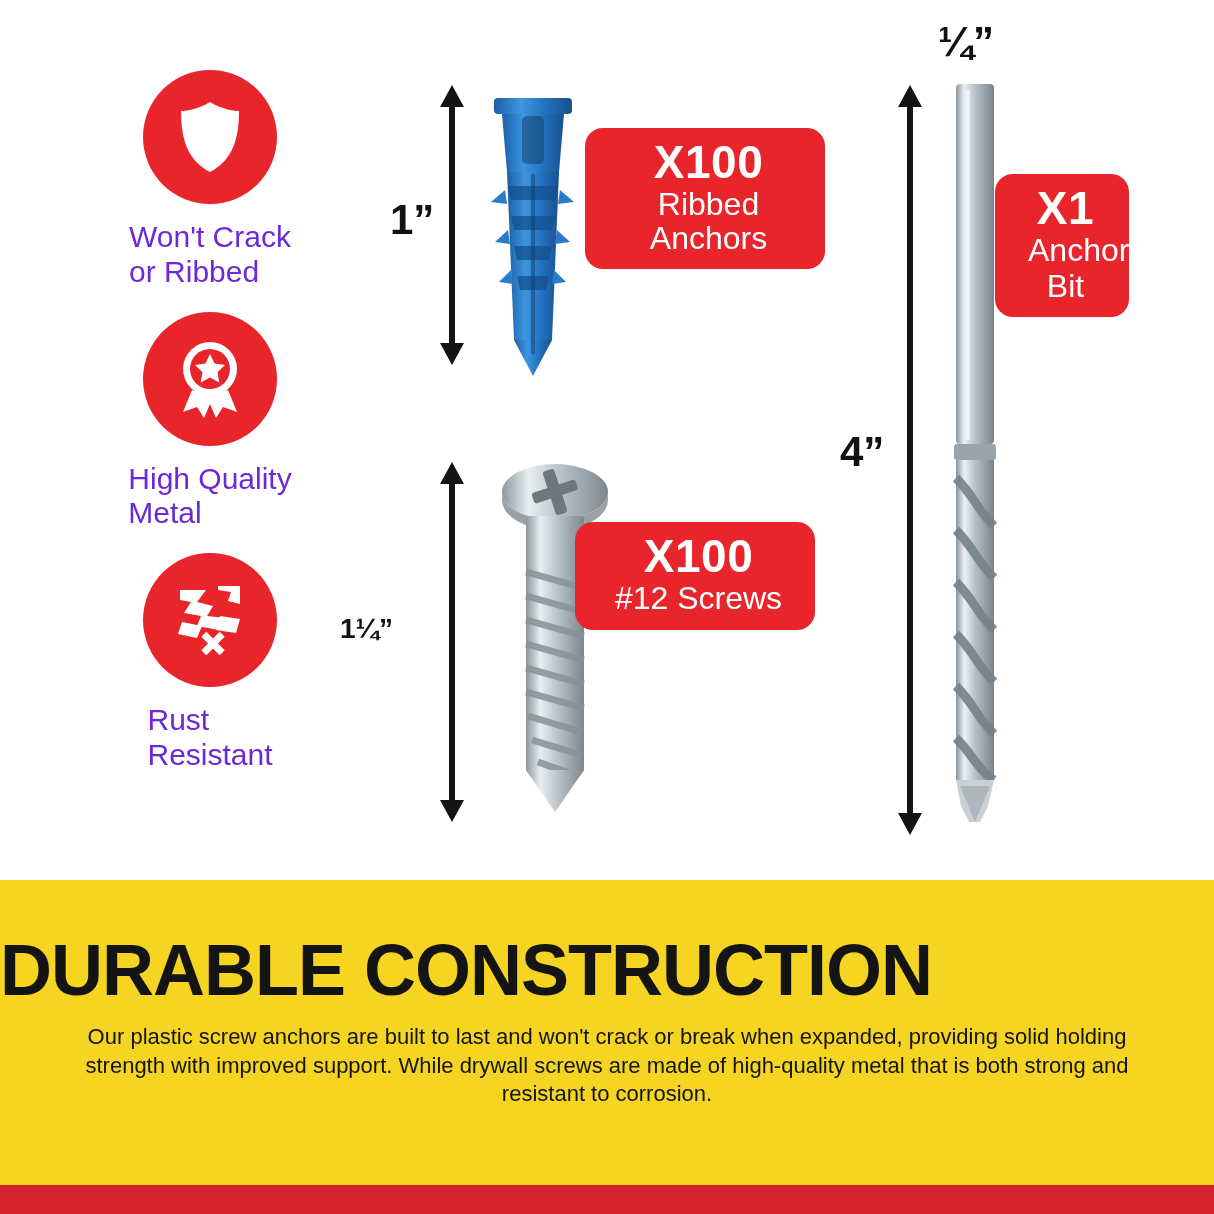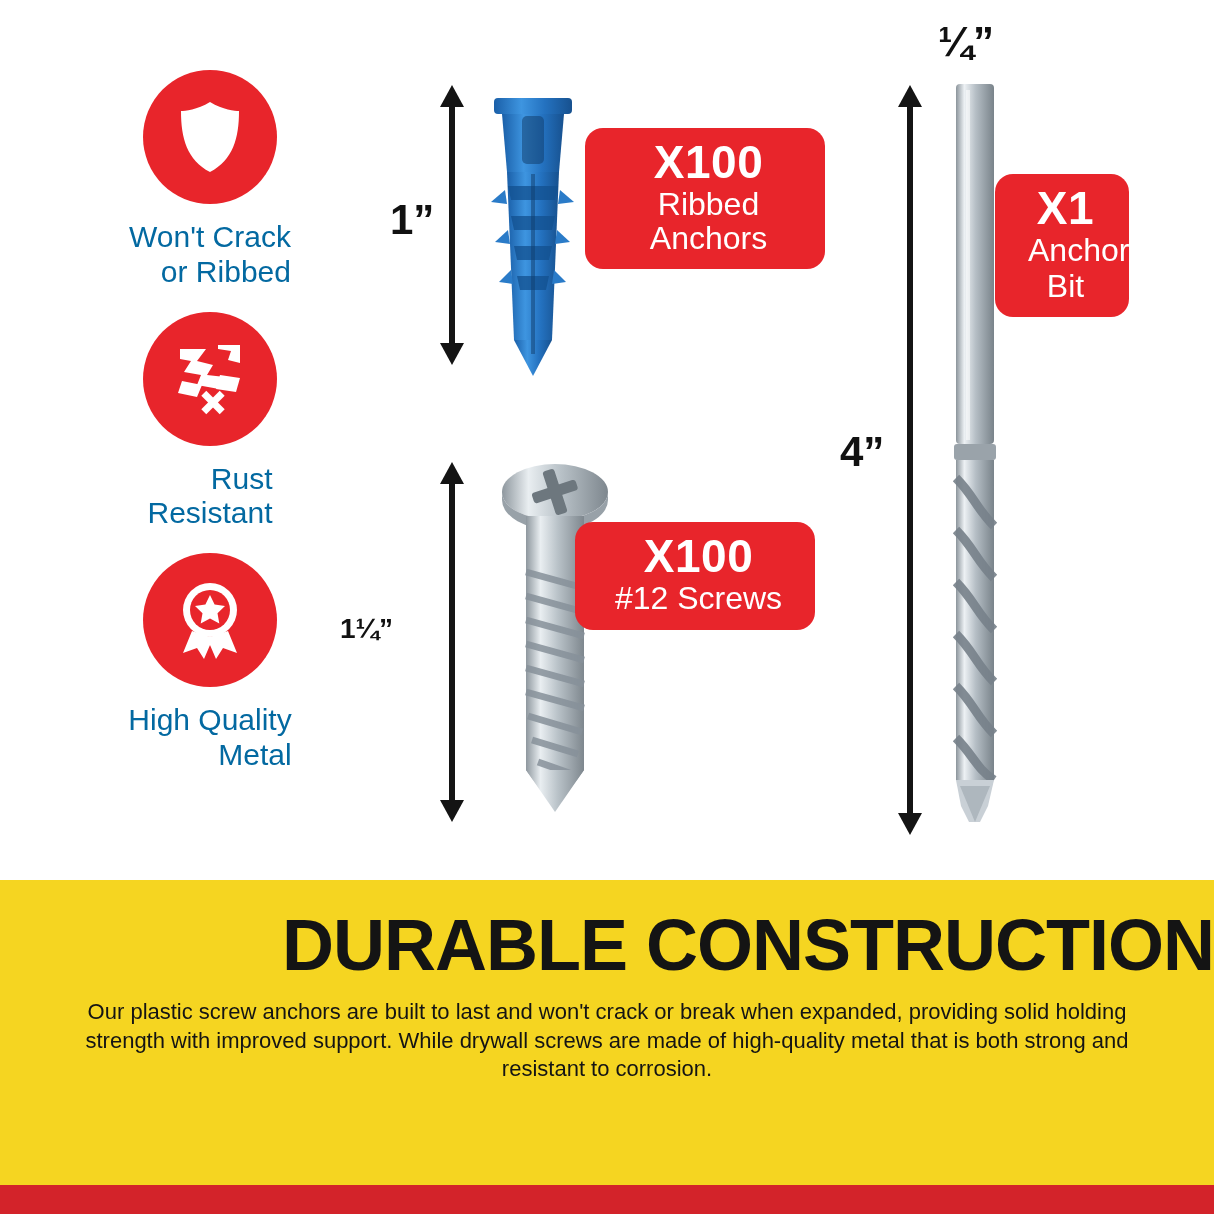--- a/index.html
+++ b/index.html
@@ -12,21 +12,21 @@
   #root { position: relative; width: 1214px; height: 1214px; background:#fff; }
 
   
   .features { position:absolute; left:60px; top:70px; width:300px; }
   .feature { display:flex; flex-direction:column; align-items:center; margin-bottom:22px; }
   .badge-circle {
     width:134px; height:134px; border-radius:50%;
     background:#e8252b; display:flex; align-items:center; justify-content:center;
   }
   .feature-label {
-    margin-top:16px; text-align:right; color:#0369a1;
+    margin-top:16px; text-align:left; color:#6d28d9;
     font-size:30px; line-height:1.16; font-weight:400;
     font-family: "Liberation Sans", sans-serif;
   }
   .dim-label {
     position:absolute; font-weight:bold; color:#111;
     font-family:"Liberation Sans", sans-serif;
     white-space:nowrap;
   }
 
   
@@ -38,23 +38,23 @@
   }
   .tag .big { display:block; font-size:46px; font-weight:bold; letter-spacing:0.5px; }
   .tag .small { display:block; font-size:32px; font-weight:normal; margin-top:2px; }
 
   
   .yellow-panel {
     position:absolute; left:0; top:880px; width:1214px; height:305px;
     background:#f5d521;
   }
   .yellow-title {
-    text-align:right; color:#141414;
+    text-align:left; color:#141414;
     font-size:72px; font-weight:bold; letter-spacing:-1px;
-    margin-top:24px; font-family:"Liberation Sans", sans-serif;
+    margin-top:49px; font-family:"Liberation Sans", sans-serif;
     font-stretch:condensed;
   }
   .yellow-body {
     text-align:center; color:#141414; font-size:22px;
     line-height:1.30; margin-top:12px; padding:0 54px;
   }
   .red-strip { position:absolute; left:0; top:1185px; width:1214px; height:29px; background:#d3232a; }
   .white-strip { position:absolute; left:0; top:868px; width:1214px; height:12px; background:#fff; }
 </style>
 </head>
@@ -66,20 +66,36 @@
 
     <div class="feature">
       <div class="badge-circle">
         <svg width="70" height="78" viewBox="0 0 70 78">
           <path d="M35 4 C22 12, 10 13, 6 13 C6 40, 12 62, 35 74 C58 62, 64 40, 64 13 C60 13, 48 12, 35 4 Z" fill="#ffffff"></path>
         </svg>
       </div>
       <div class="feature-label">
         <span>Won't Crack</span><br>
         <span>or Ribbed</span>
+      </div>
+    </div>
+
+    <div class="feature">
+      <div class="badge-circle">
+        <svg width="86" height="86" viewBox="0 0 86 86">
+          <circle cx="43" cy="33" r="27" fill="#ffffff"></circle>
+          <circle cx="43" cy="33" r="20" fill="#e8252b"></circle>
+          <path d="M43 18 l4.6 9.4 10.4 1.5 -7.5 7.3 1.8 10.3 -9.3 -4.9 -9.3 4.9 1.8 -10.3 -7.5 -7.3 10.4 -1.5 Z" fill="#ffffff"></path>
+          <path d="M25 54 l-9 22 14 -5 7 11 9 -21 Z" fill="#ffffff"></path>
+          <path d="M61 54 l9 22 -14 -5 -7 11 -9 -21 Z" fill="#ffffff"></path>
+        </svg>
+      </div>
+      <div class="feature-label">
+        <span>High Quality</span><br>
+        <span>Metal</span>
       </div>
     </div>
 
     <div class="feature">
       <div class="badge-circle">
         <svg width="88" height="88" viewBox="0 0 88 88">
           <path d="M14 14 h26 l-9 12 16 4 -6 10 18 2 -6 12 -22 -4 4 -10 -17 -3 7 -11 -11 -2 Z" fill="#ffffff"></path>
           <path d="M52 10 h22 v18 l-12 -3 3 -9 -13 -2 Z" fill="#ffffff"></path>
           <path d="M16 46 l20 4 -5 12 -19 -4 Z" fill="#ffffff"></path>
           <path d="M54 40 l20 3 -4 14 -20 -3 Z" fill="#ffffff"></path>
@@ -87,36 +103,20 @@
             <rect x="34" y="64" width="26" height="7" transform="rotate(45 47 67.5)"></rect>
             <rect x="34" y="64" width="26" height="7" transform="rotate(-45 47 67.5)"></rect>
           </g>
         </svg>
       </div>
       <div class="feature-label">
         <span>Rust</span><br>
         <span>Resistant</span>
       </div>
     </div>
-
-    <div class="feature">
-      <div class="badge-circle">
-        <svg width="86" height="86" viewBox="0 0 86 86">
-          <circle cx="43" cy="33" r="27" fill="#ffffff"></circle>
-          <circle cx="43" cy="33" r="20" fill="#e8252b"></circle>
-          <path d="M43 18 l4.6 9.4 10.4 1.5 -7.5 7.3 1.8 10.3 -9.3 -4.9 -9.3 4.9 1.8 -10.3 -7.5 -7.3 10.4 -1.5 Z" fill="#ffffff"></path>
-          <path d="M25 54 l-9 22 14 -5 7 11 9 -21 Z" fill="#ffffff"></path>
-          <path d="M61 54 l9 22 -14 -5 -7 11 -9 -21 Z" fill="#ffffff"></path>
-        </svg>
-      </div>
-      <div class="feature-label">
-        <span>High Quality</span><br>
-        <span>Metal</span>
-      </div>
-    </div>
   </div>
 
   <svg width="200" height="300" viewBox="0 0 200 300" style="position:absolute; left:450px; top:90px;">
     <defs>
       <linearGradient id="blueG" x1="0" y1="0" x2="1" y2="0">
         <stop offset="0%" stop-color="#1a5fa8"></stop>
         <stop offset="35%" stop-color="#3e95e0"></stop>
         <stop offset="65%" stop-color="#2472c0"></stop>
         <stop offset="100%" stop-color="#17518f"></stop>
       </linearGradient>

